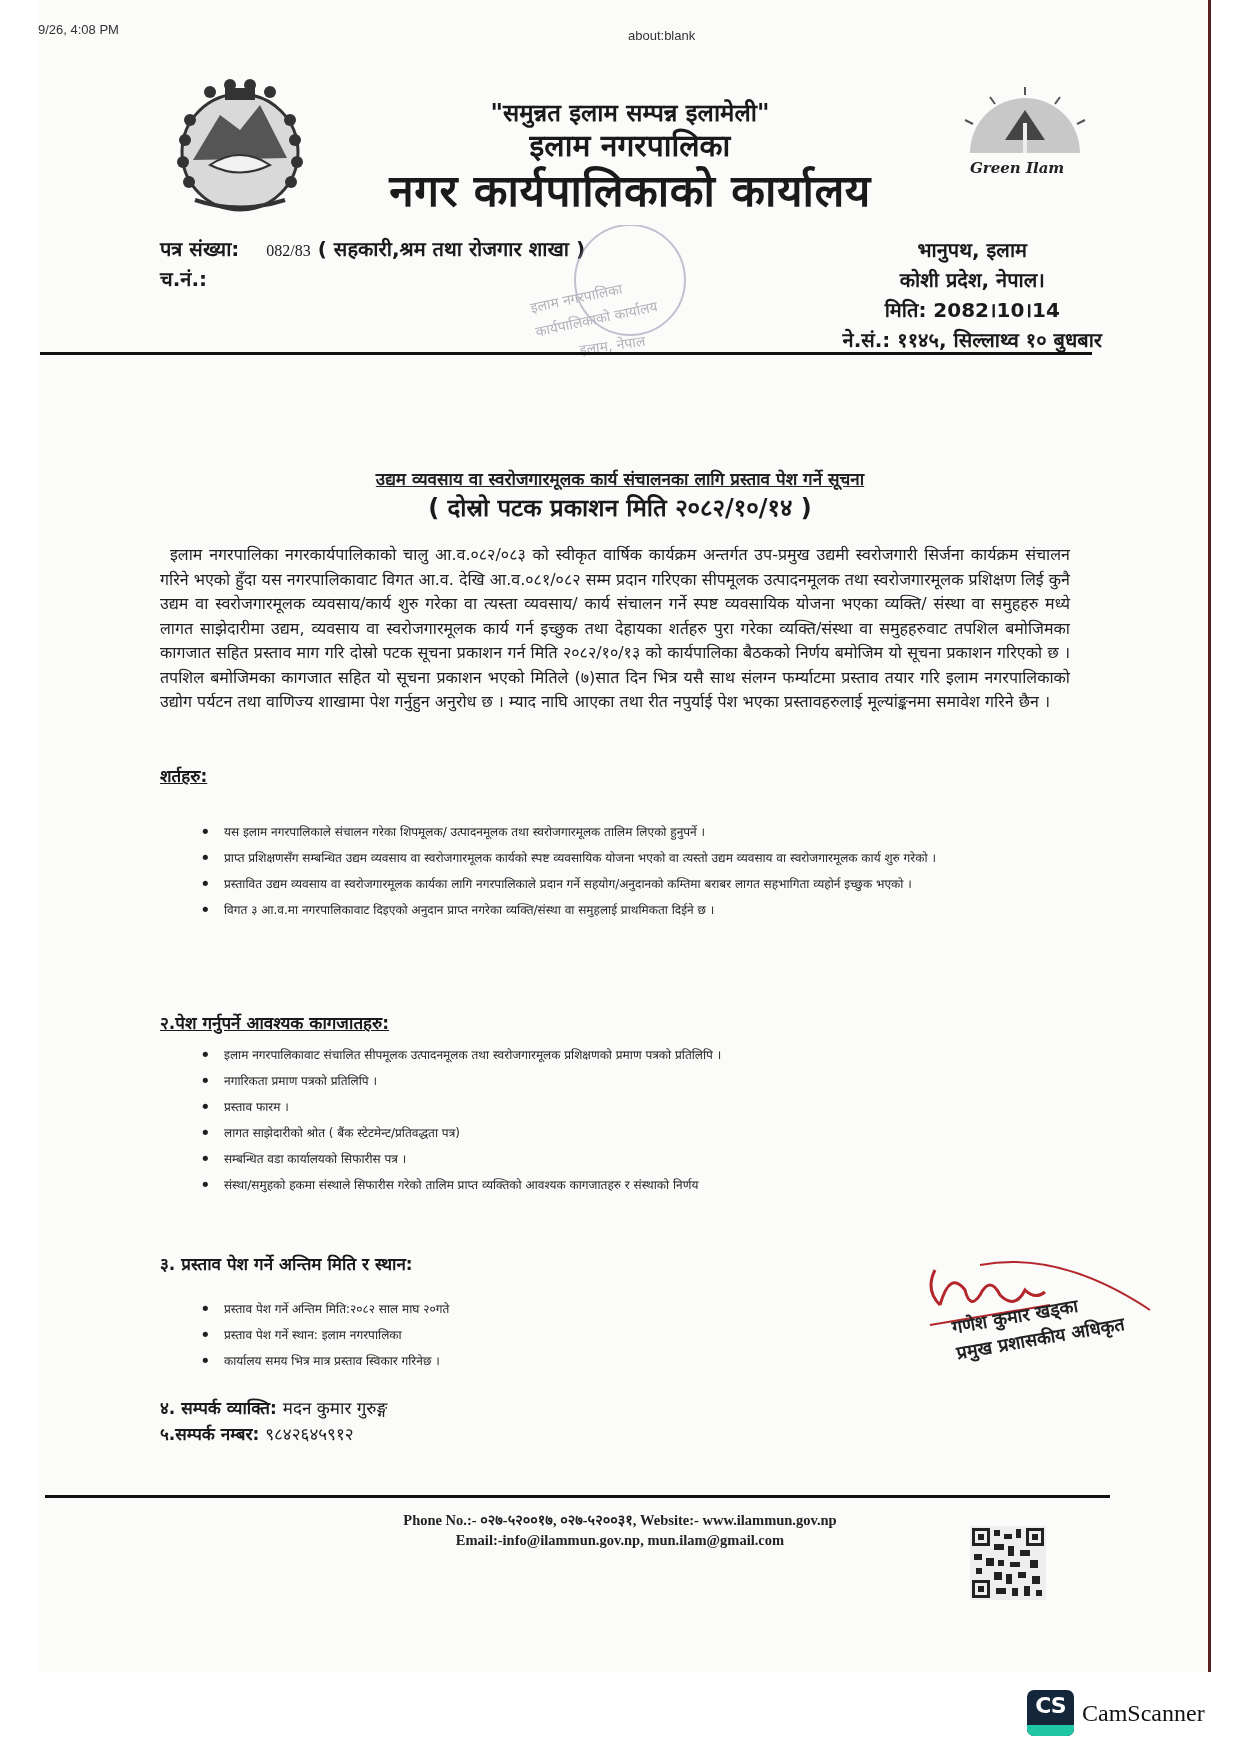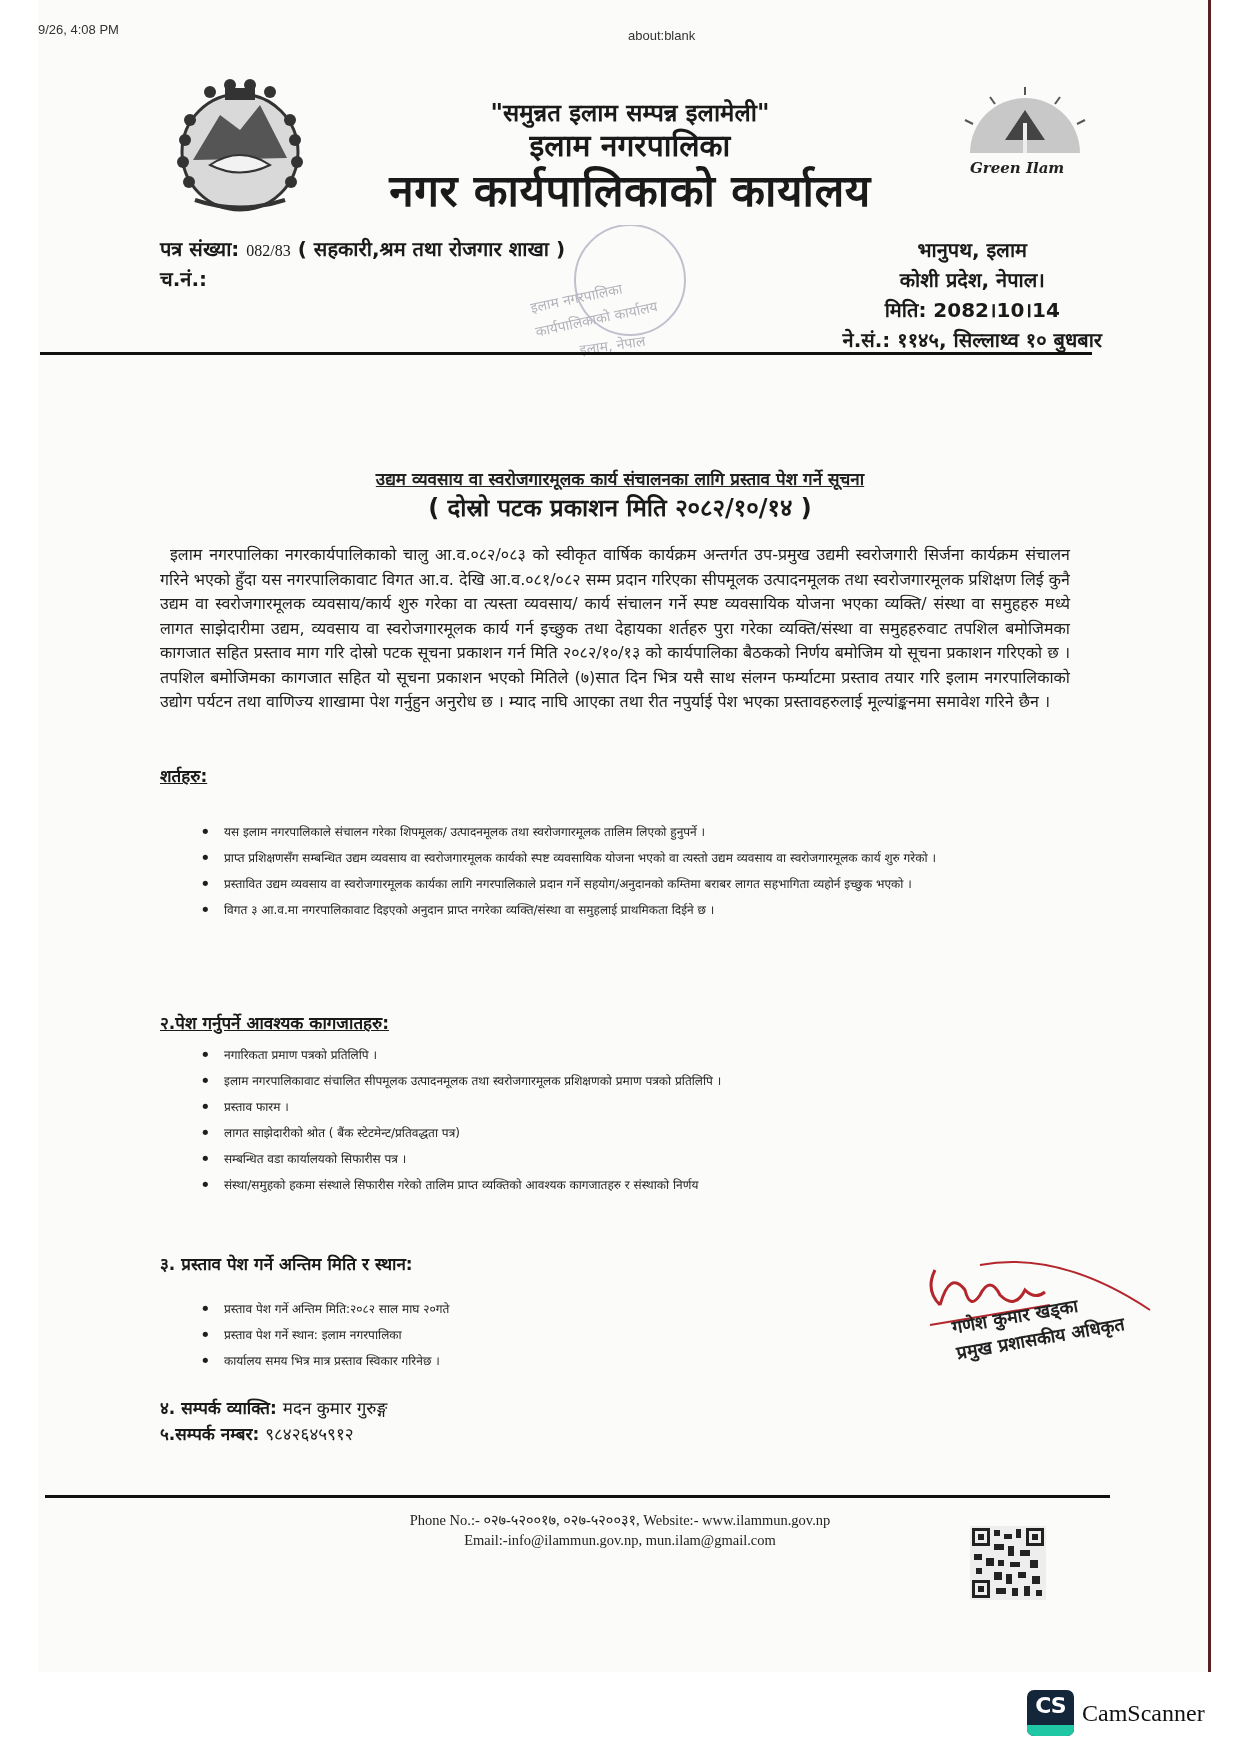--- a/index.html
+++ b/index.html
@@ -20,21 +20,21 @@
     .emblem { position: absolute; left: 165px; top: 70px; width: 150px; height: 150px; }
     .logo-right { position: absolute; left: 950px; top: 85px; width: 150px; height: 100px; }
     .logo-right .caption { position: absolute; left: 20px; top: 74px; font-family: "DejaVu Serif", serif; font-style: italic; font-weight: bold; font-size: 15px; color: #222; }
 
     .head-center { position: absolute; left: 300px; top: 98px; width: 660px; text-align: center; }
     .slogan { font-size: 24px; font-weight: bold; color: #1a1a1a; line-height: 30px; }
     .muni { font-size: 30px; font-weight: bold; line-height: 36px; }
     .office { font-size: 44px; font-weight: bold; line-height: 54px; letter-spacing: 0.5px; }
 
     .ref { position: absolute; left: 160px; top: 235px; font-size: 20px; font-weight: bold; line-height: 28px; }
-    .ref .num { font-family: "Liberation Serif", serif; font-weight: normal; font-size: 16px; }
+    .ref .num { font-family: "Liberation Serif", serif; font-weight: normal; font-size: 16px; margin-left: 20px; }
     .addr { position: absolute; right: 138px; top: 235px; text-align: center; font-size: 20px; font-weight: bold; line-height: 30px; }
 
     .stamp { position: absolute; left: 520px; top: 225px; width: 190px; height: 135px; opacity: 0.45; }
     .hr-top { position: absolute; left: 40px; top: 352px; width: 1052px; height: 3px; background: #111; }
 
     .notice-title { position: absolute; left: 140px; top: 467px; width: 960px; text-align: center; font-size: 17px; font-weight: bold; text-decoration: underline; color: #222; }
     .notice-sub { position: absolute; left: 140px; top: 490px; width: 960px; text-align: center; font-size: 24px; font-weight: bold; }
 
     .body-text { position: absolute; left: 160px; top: 543px; width: 910px; font-size: 16px; line-height: 24.5px; text-align: justify; text-indent: 10px; color: #1f1f1f; }
     .cond-title { position: absolute; left: 160px; top: 764px; font-size: 17px; font-weight: bold; text-decoration: underline; }
@@ -49,21 +49,21 @@
     .sec-title { position: absolute; left: 160px; font-size: 17px; font-weight: bold; }
     .sec2 { top: 1011px; text-decoration: underline; }
     .sec3 { top: 1252px; }
     .contact { position: absolute; left: 160px; top: 1395px; font-size: 17px; font-weight: bold; line-height: 26px; }
     .contact .val { font-weight: normal; }
 
     .signature { position: absolute; left: 920px; top: 1250px; width: 240px; height: 150px; }
     .sig-name { position: absolute; left: 950px; top: 1315px; font-size: 18px; font-weight: bold; transform: rotate(-10deg); transform-origin: left top; line-height: 26px; color: #222; }
 
     .hr-bottom { position: absolute; left: 45px; top: 1495px; width: 1065px; height: 3px; background: #111; }
-    .footer-contact { position: absolute; left: 300px; top: 1510px; width: 640px; text-align: center; font-family: "Liberation Serif", serif; font-size: 14.5px; line-height: 20px; color: #222; }
+    .footer-contact { position: absolute; left: 300px; top: 1510px; width: 640px; text-align: center; font-family: "Liberation Serif", serif; font-size: 14.5px; line-height: 20px; color: #222; font-weight: bold; }
     .qr { position: absolute; left: 970px; top: 1526px; width: 76px; height: 74px; }
 
     .cs-brand { position: absolute; left: 1011px; top: 1690px; display: flex; align-items: center; }
     .cs-logo { width: 47px; height: 46px; border-radius: 7px; background: #13263a; position: relative; overflow: hidden; display: flex; align-items: flex-start; justify-content: center; margin-left: 16px; }
     .cs-logo .cs-text { color: #fff; font-family: "DejaVu Sans", sans-serif; font-weight: bold; font-size: 22px; margin-top: 3px; letter-spacing: -1px; }
     .cs-logo .cs-bar { position: absolute; left: 0; bottom: 0; width: 100%; height: 11px; background: #1fc7a4; }
     .cs-name { font-family: "Liberation Serif", serif; font-size: 24px; margin-left: 8px; color: #111; }
   </style>
 </head>
 <body>
@@ -152,22 +152,22 @@
 <div class="cond-title">शर्तहरु:</div>
 <ul class="list list-cond">
   <li>यस इलाम नगरपालिकाले संचालन गरेका शिपमूलक/ उत्पादनमूलक तथा  स्वरोजगारमूलक तालिम लिएको हुनुपर्ने ।</li>
   <li>प्राप्त प्रशिक्षणसँग सम्बन्धित उद्यम व्यवसाय वा स्वरोजगारमूलक कार्यको स्पष्ट व्यवसायिक योजना भएको वा त्यस्तो उद्यम व्यवसाय वा स्वरोजगारमूलक कार्य शुरु गरेको ।</li>
   <li>प्रस्तावित उद्यम व्यवसाय वा स्वरोजगारमूलक कार्यका लागि नगरपालिकाले प्रदान गर्ने सहयोग/अनुदानको कम्तिमा बराबर लागत सहभागिता व्यहोर्न इच्छुक भएको ।</li>
   <li>विगत ३ आ.व.मा नगरपालिकावाट दिइएको अनुदान प्राप्त नगरेका व्यक्ति/संस्था वा समुहलाई प्राथमिकता दिईने छ ।</li>
 </ul>
 
 <div class="sec-title sec2">२.पेश गर्नुपर्ने आवश्यक कागजातहरु:</div>
 <ul class="list list-docs">
+  <li>इलाम नगरपालिकावाट संचालित सीपमूलक उत्पादनमूलक तथा स्वरोजगारमूलक प्रशिक्षणको प्रमाण पत्रको प्रतिलिपि ।</li>
   <li>नगारिकता प्रमाण पत्रको प्रतिलिपि ।</li>
-  <li>इलाम नगरपालिकावाट संचालित सीपमूलक उत्पादनमूलक तथा स्वरोजगारमूलक प्रशिक्षणको प्रमाण पत्रको प्रतिलिपि ।</li>
   <li>प्रस्ताव फारम ।</li>
   <li>लागत साझेदारीको श्रोत (  बैंक स्टेटमेन्ट/प्रतिवद्धता पत्र)</li>
   <li>सम्बन्धित वडा कार्यालयको सिफारीस पत्र ।</li>
   <li>संस्था/समुहको हकमा संस्थाले सिफारीस गरेको तालिम प्राप्त व्यक्तिको आवश्यक कागजातहरु र संस्थाको निर्णय</li>
 </ul>
 
 <div class="sec-title sec3">३. प्रस्ताव पेश गर्ने अन्तिम मिति र स्थान:</div>
 <ul class="list list-deadline">
   <li>प्रस्ताव पेश गर्ने अन्तिम मिति:२०८२ साल माघ २०गते</li>
   <li>प्रस्ताव पेश गर्ने स्थान: इलाम नगरपालिका</li>

